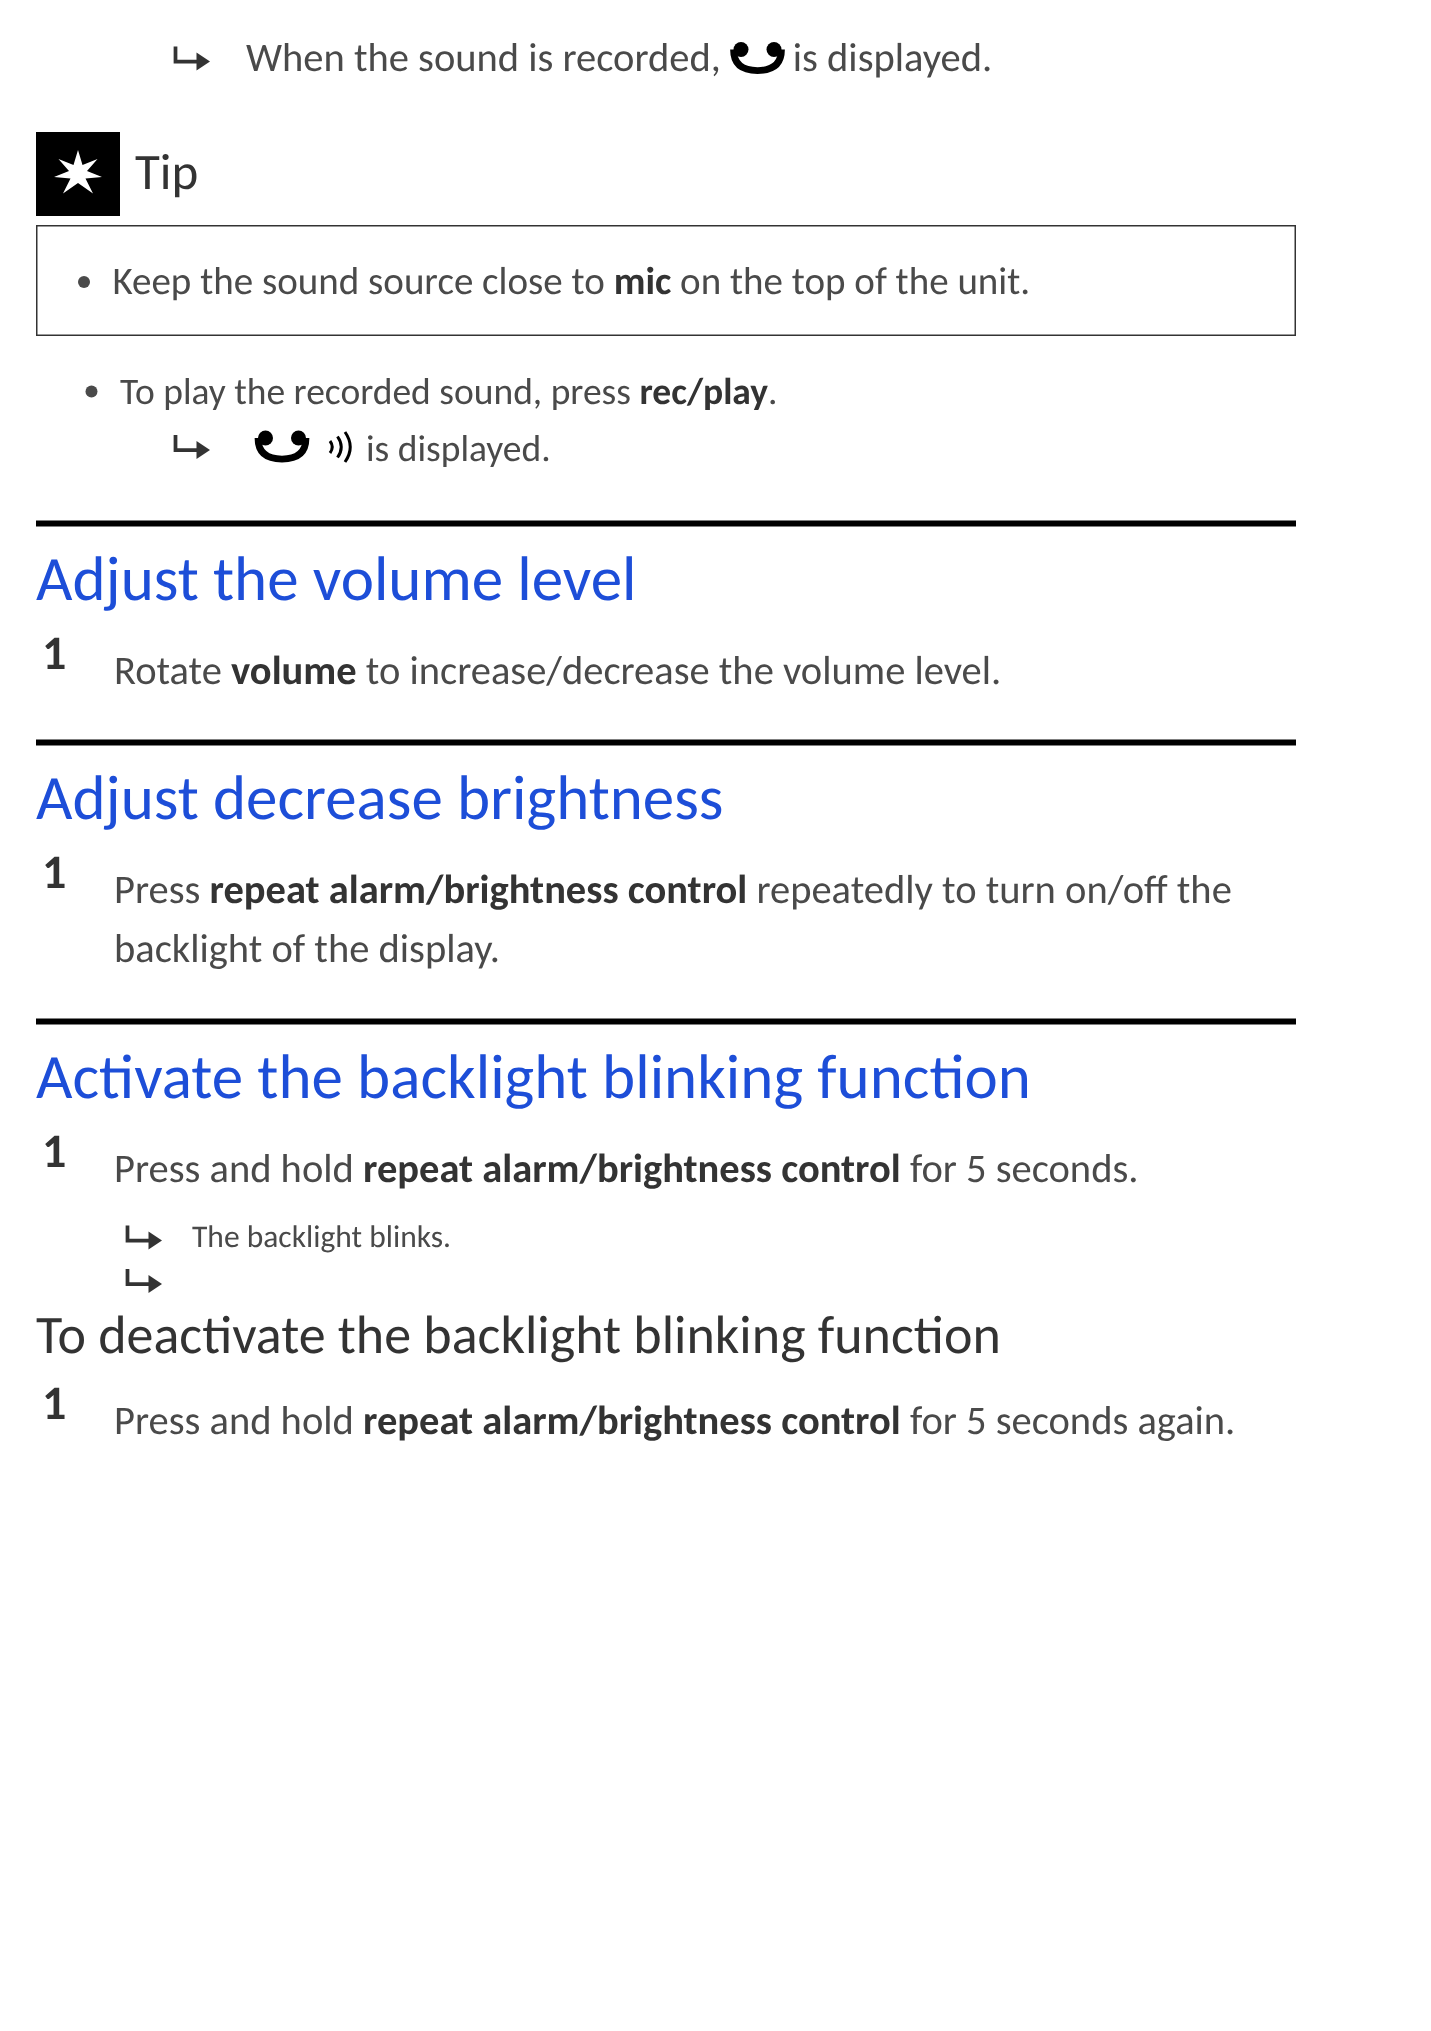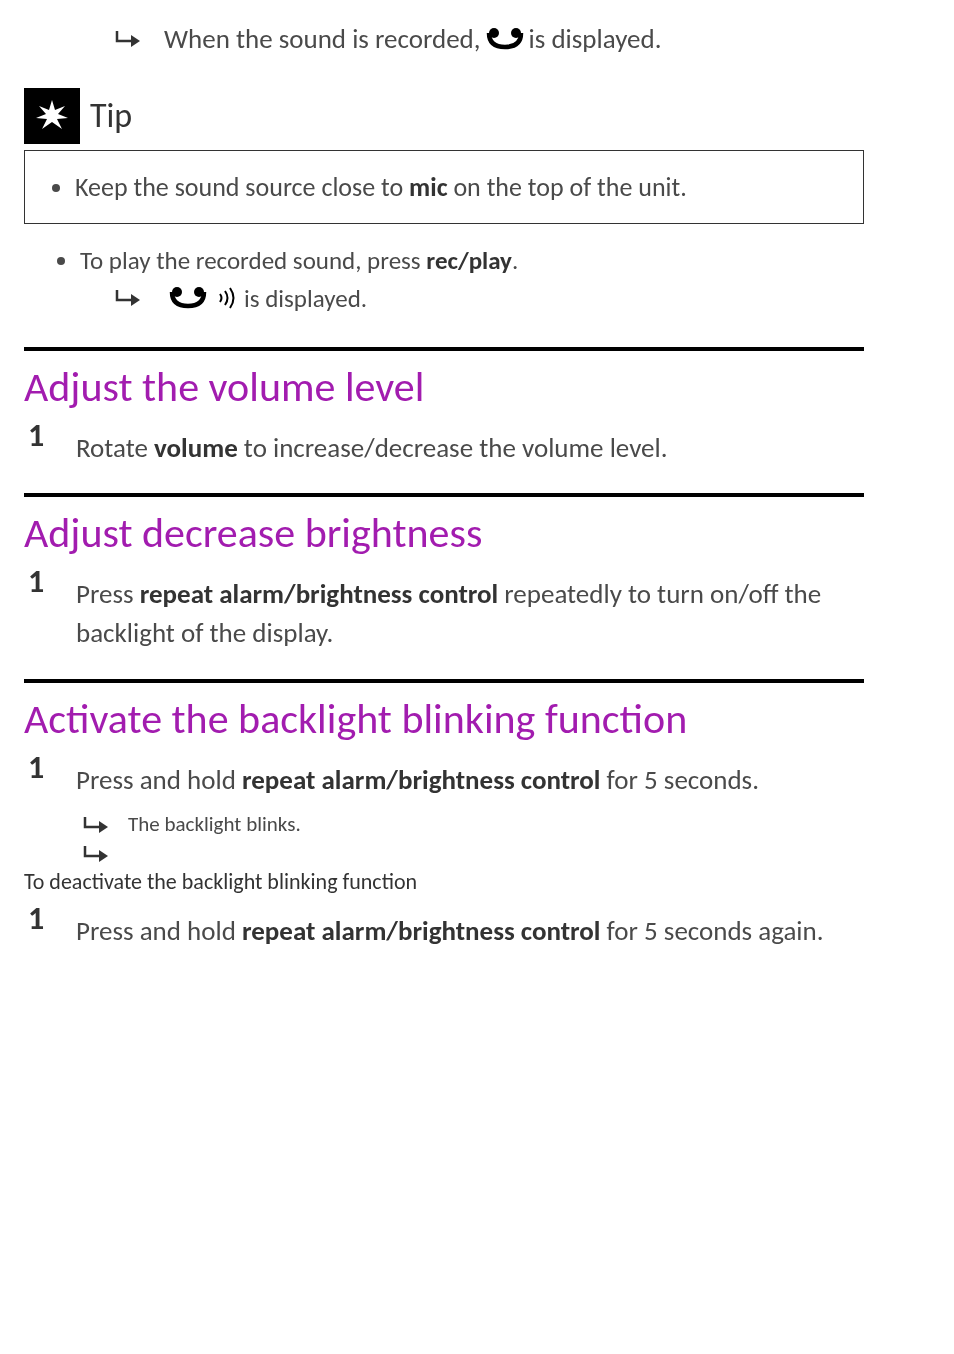--- a/index.html
+++ b/index.html
@@ -66,25 +66,25 @@
     display: flex;
     align-items: center;
     margin-left: 34px;
   }
 
   
   .divider-thick { border-top: 4px solid #000; margin-top: 26px; margin-bottom: 10px; }
   .section-title {
     font-size: 42px;
     font-weight: 400;
-    color: #a21caf;
+    color: #1d4ed8;
     margin-bottom: 6px;
   }
   .sub-heading {
-    font-size: 22px;
+    font-size: 36px;
     font-weight: 400;
     color: #333;
     margin-bottom: 6px;
   }
 
   
   .step-row {
     display: flex;
     align-items: flex-start;
     gap: 20px;

